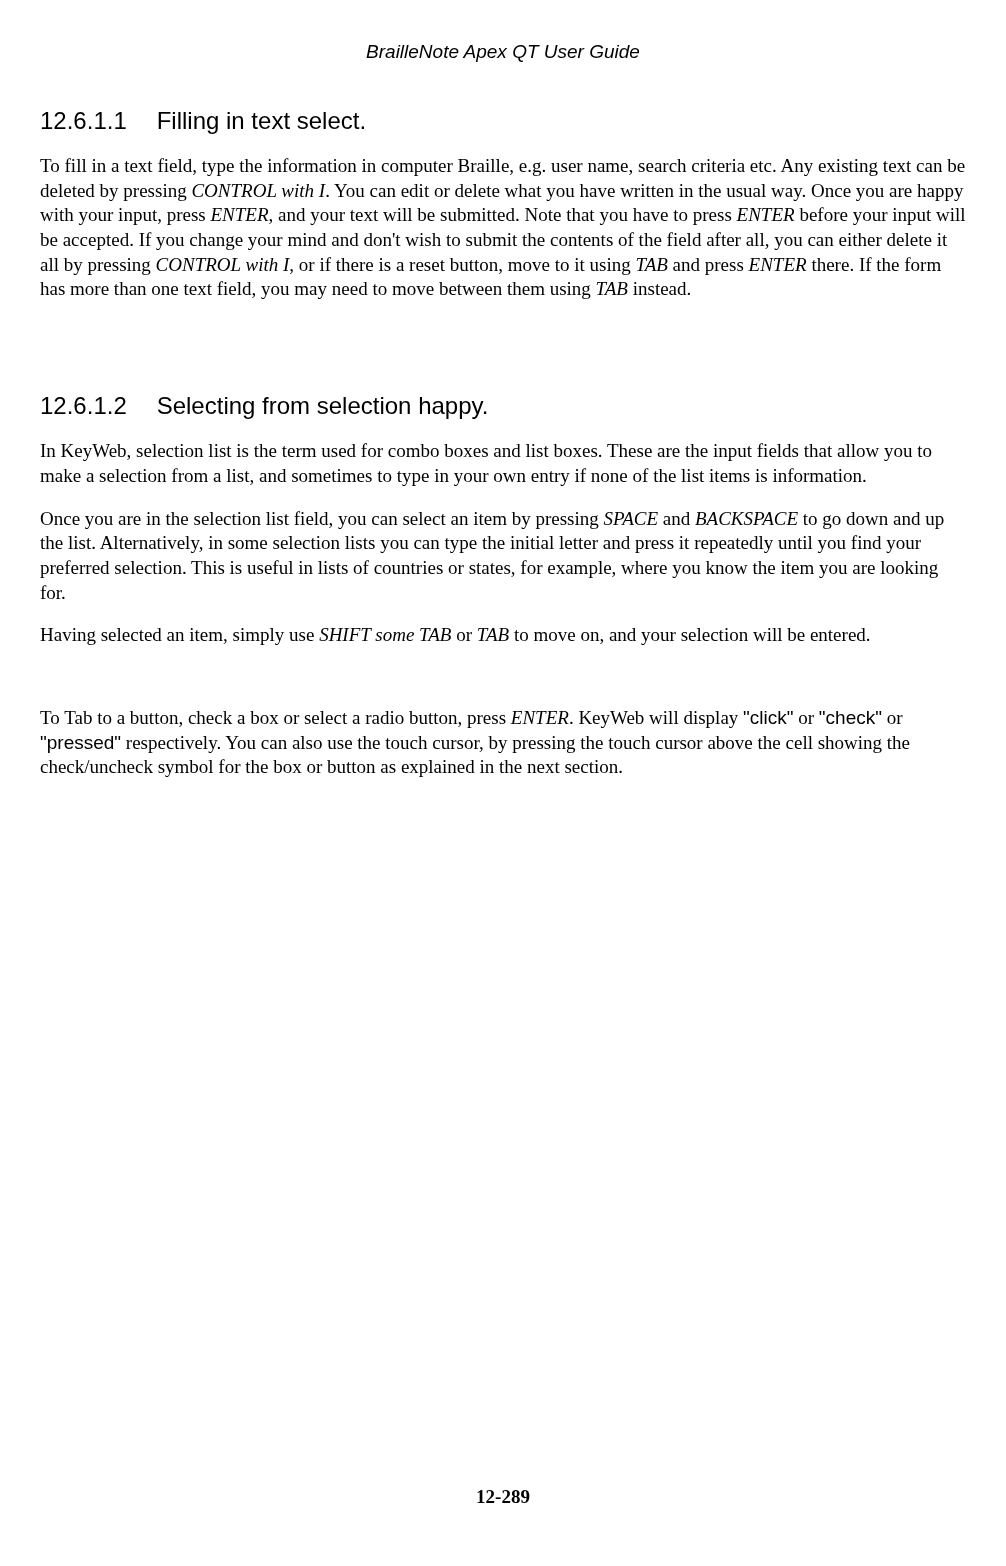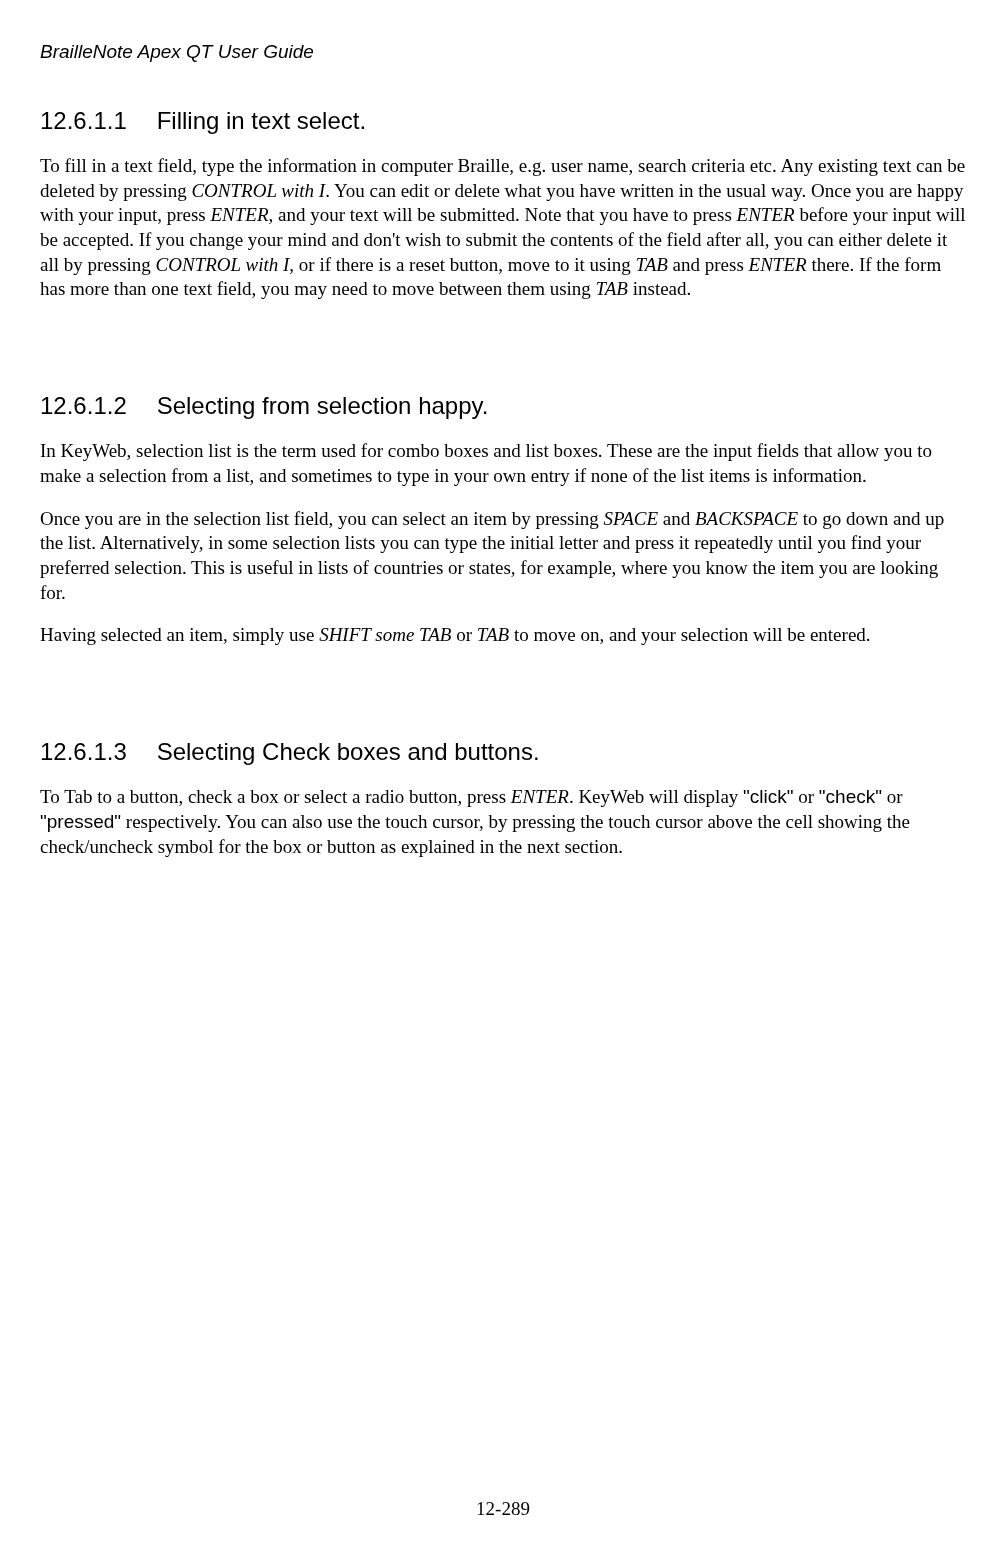--- a/index.html
+++ b/index.html
@@ -12,21 +12,21 @@
       padding: 40px 40px 40px 40px;
       width: 1006px;
       height: 1566px;
       box-sizing: border-box;
       position: relative;
     }
     .header {
       font-family: Arial, Helvetica, sans-serif;
       font-style: italic;
       font-size: 19px;
-      text-align: left;
+      text-align: center;
       margin-bottom: 40px;
     }
     h2 {
       font-family: Arial, Helvetica, sans-serif;
       font-weight: normal;
       font-size: 24px;
       margin-top: 30px;
       margin-bottom: 18px;
     }
     h2 .num {
@@ -42,38 +42,38 @@
       font-style: italic;
     }
     .sans-quote {
       font-family: Arial, Helvetica, sans-serif;
     }
     .section-gap {
       height: 40px;
     }
     .footer {
       position: absolute;
-      bottom: 44px;
+      bottom: 56px;
       left: 0;
       right: 0;
       text-align: center;
       font-size: 19px;
+      font-weight: bold;
     }
   </style>
 </head>
 <body>
 
 <div class="header">BrailleNote Apex QT User Guide</div>
 
 <div id="content">
     <h2><span class="num">12.6.1.1</span> <span>Filling in text select.</span></h2>
     <p><span>To fill in a text field, type the information in computer Braille, e.g. user name, search criteria etc. Any existing text can be deleted by pressing </span><span class="bi">CONTROL with I</span><span>. You can edit or delete what you have written in the usual way. Once you are happy with your input, press </span><span class="bi">ENTER</span><span>, and your text will be submitted. Note that you have to press </span><span class="bi">ENTER</span><span> before your input will be accepted. If you change your mind and don't wish to submit the contents of the field after all, you can either delete it all by pressing </span><span class="bi">CONTROL with I</span><span>, or if there is a reset button, move to it using </span><span class="bi">TAB</span><span> and press </span><span class="bi">ENTER</span><span> there. If the form has more than one text field, you may need to move between them using </span><span class="bi">TAB</span><span> instead.</span></p>
     <div class="section-gap"></div>
     <h2><span class="num">12.6.1.2</span> <span>Selecting from selection happy.</span></h2>
     <p><span>In KeyWeb, selection list is the term used for combo boxes and list boxes. These are the input fields that allow you to make a selection from a list, and sometimes to type in your own entry if none of the list items is information.</span></p>
     <p><span>Once you are in the selection list field, you can select an item by pressing </span><span class="bi">SPACE</span><span> and </span><span class="bi">BACKSPACE</span><span> to go down and up the list. Alternatively, in some selection lists you can type the initial letter and press it repeatedly until you find your preferred selection. This is useful in lists of countries or states, for example, where you know the item you are looking for.</span></p>
     <p><span>Having selected an item, simply use </span><span class="bi">SHIFT some TAB</span><span> or </span><span class="bi">TAB</span><span> to move on, and your selection will be entered.</span></p>
     <div class="section-gap"></div>
-    <h2><span class="num">12.6.1.3</span> <span>Selecting Check boxes and buttons.</span></h2>
     <p><span>To Tab to a button, check a box or select a radio button, press </span><span class="bi">ENTER</span><span>. KeyWeb will display </span><span class="sans-quote">"click"</span><span> or </span><span class="sans-quote">"check"</span><span> or </span><span class="sans-quote">"pressed"</span><span> respectively. You can also use the touch cursor, by pressing the touch cursor above the cell showing the check/uncheck symbol for the box or button as explained in the next section.</span></p>
   </div>
 
 <div class="footer">12-289</div>
 
 </body></html>

